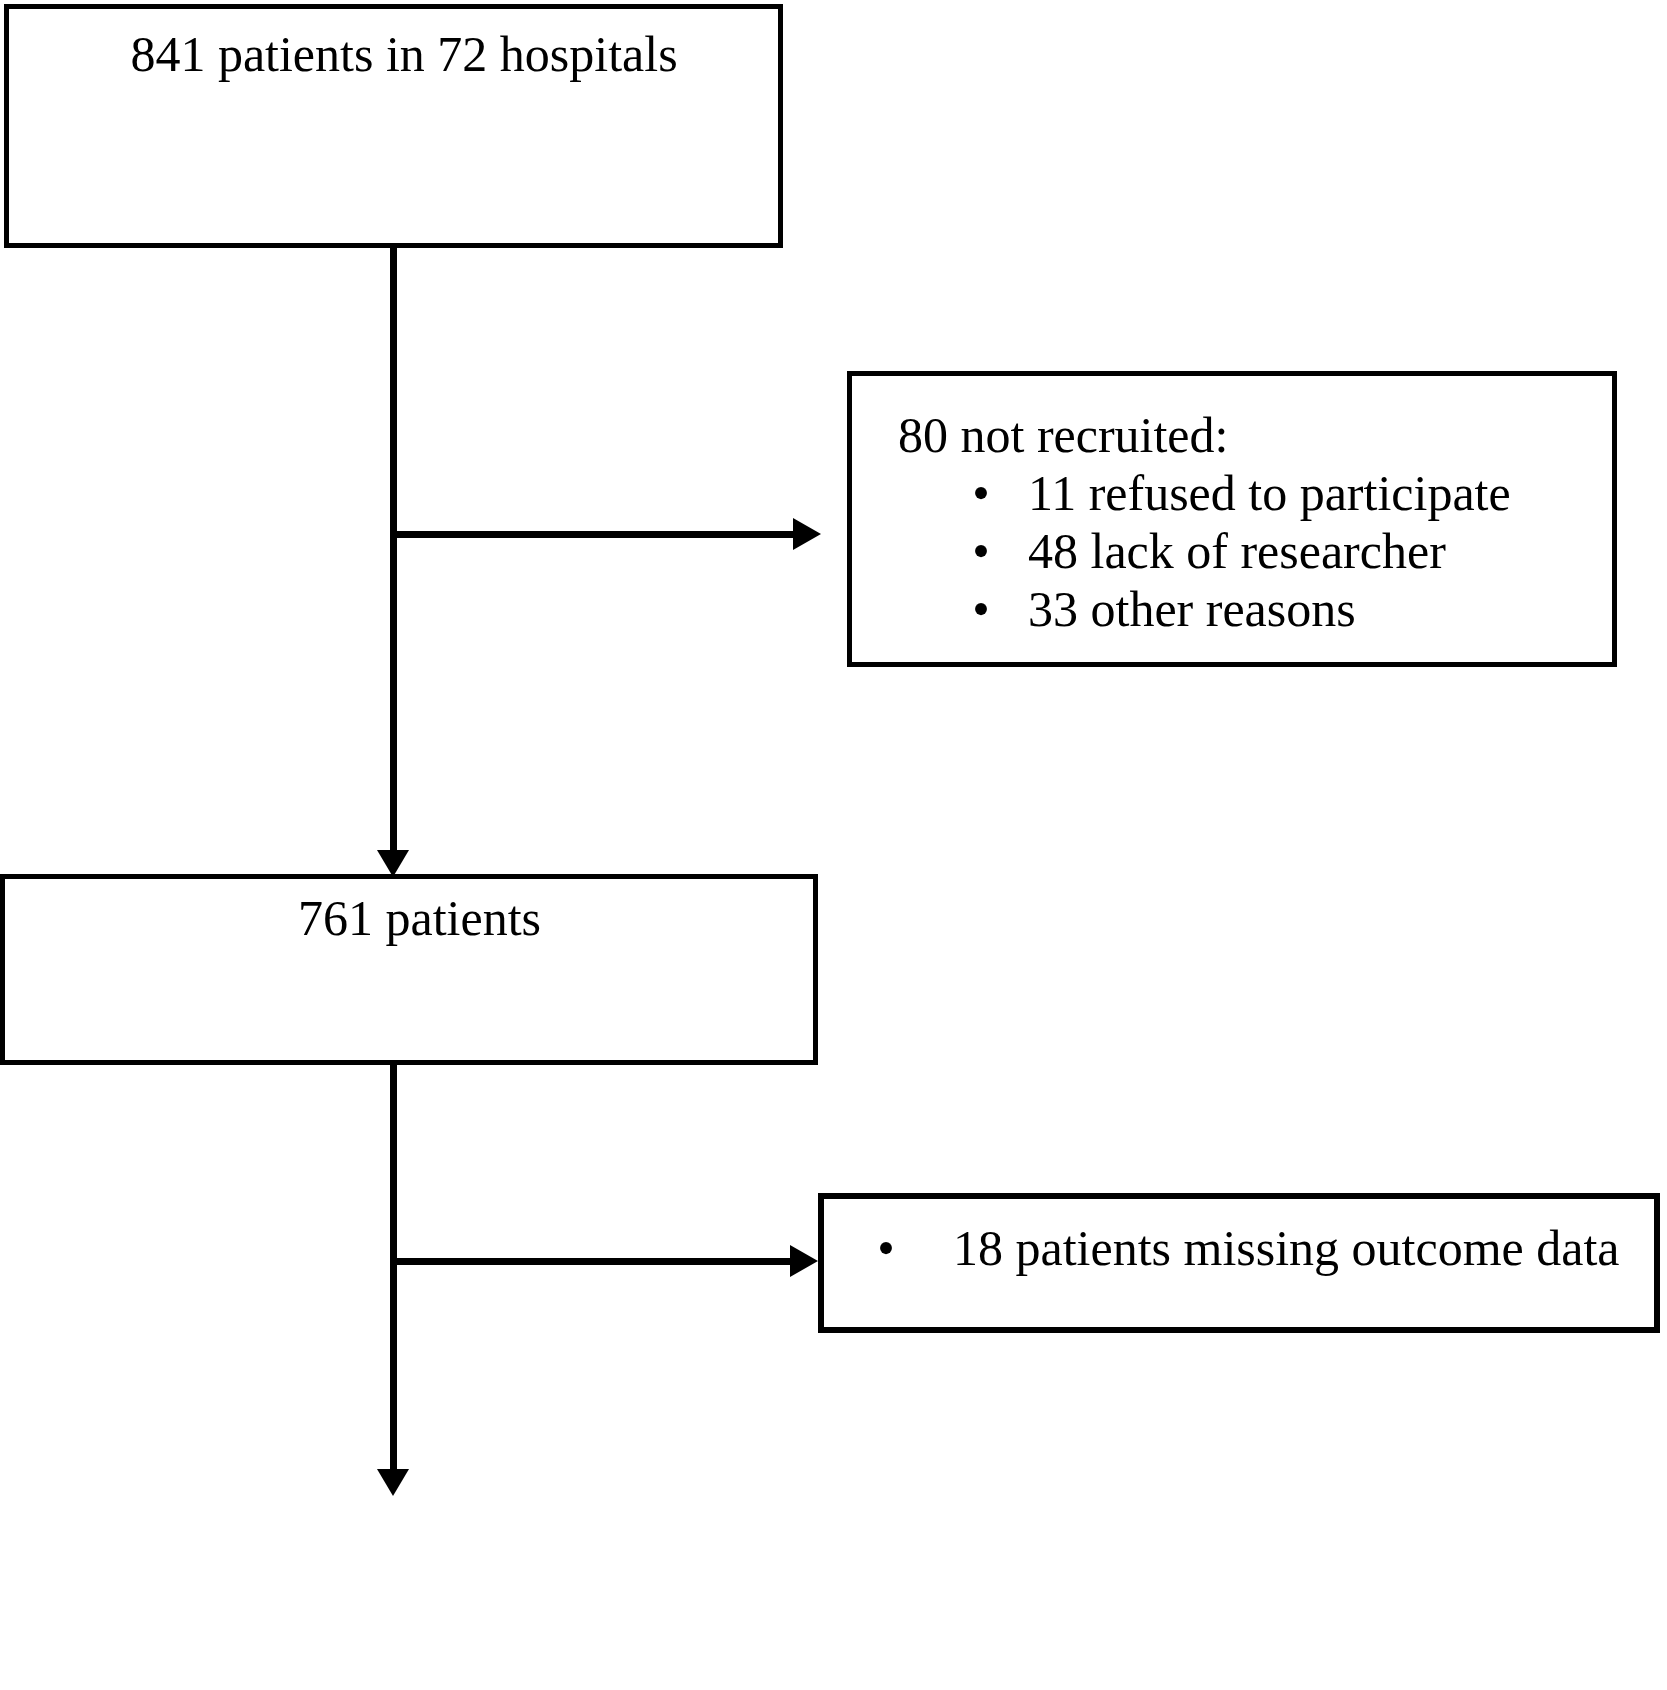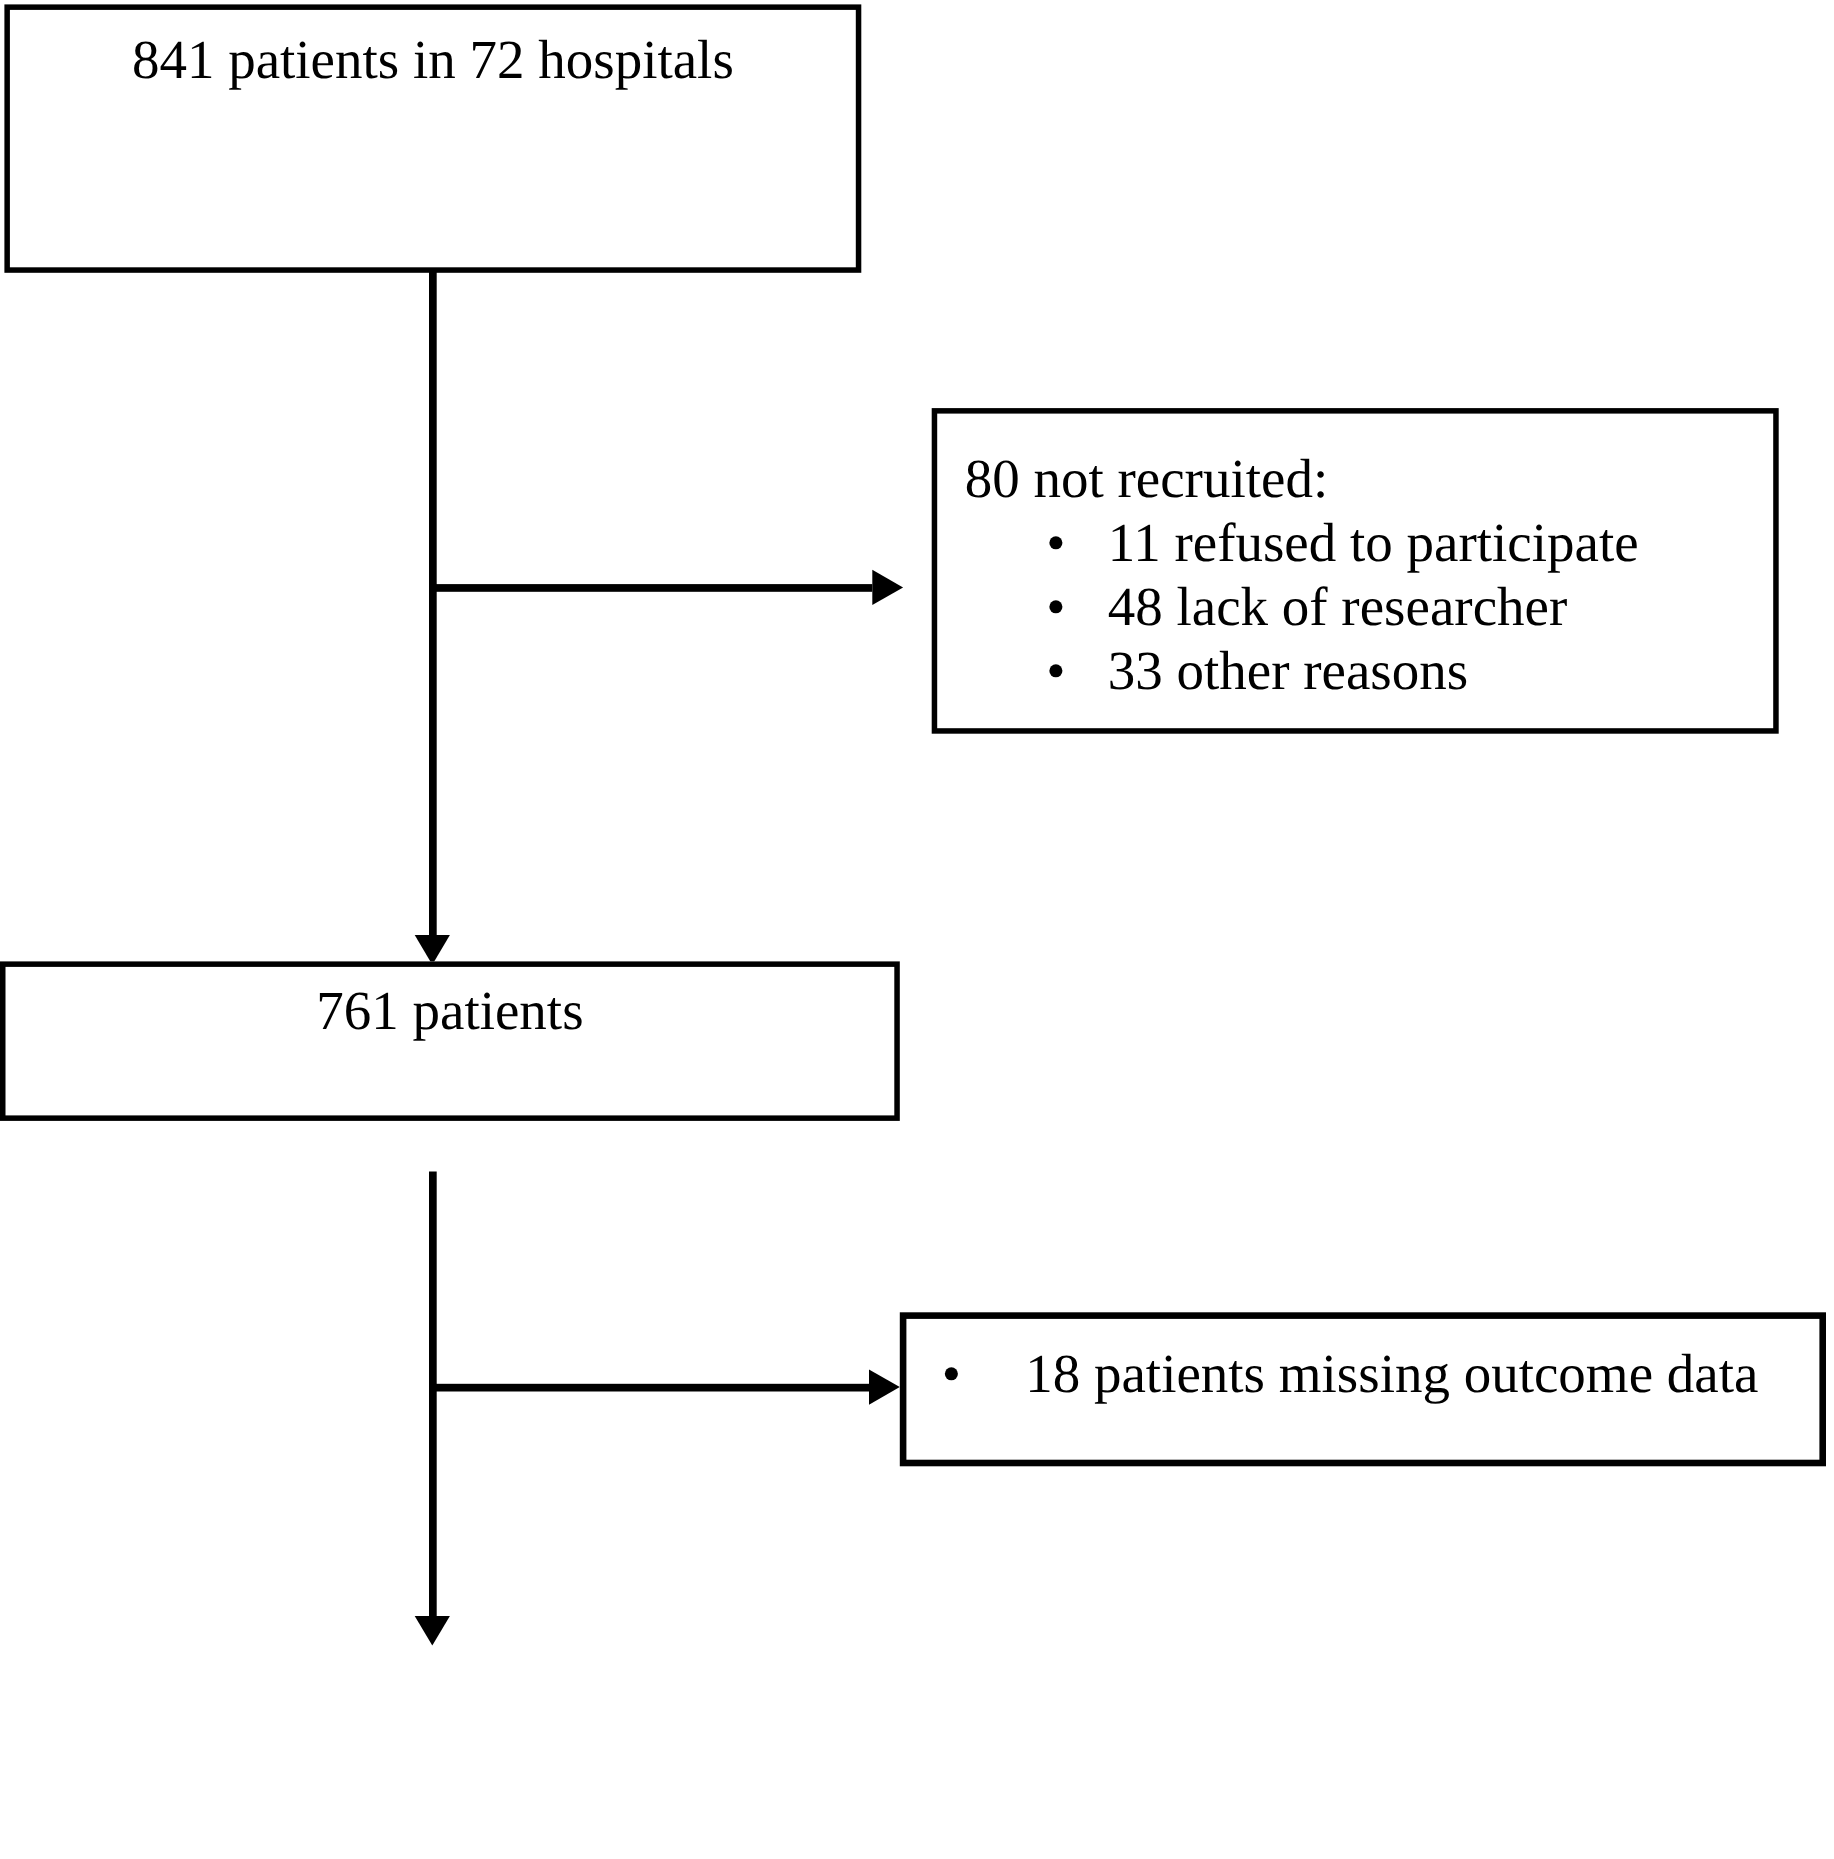--- a/index.html
+++ b/index.html
@@ -17,20 +17,21 @@
     overflow: hidden;
   }
   .fbox {
     position: absolute;
     box-sizing: border-box;
     background: #ffffff;
     border: 5px solid #000000;
     font-size: 50px;
     line-height: 58px;
     color: #000000;
+    padding-left: 21px;
   }
   .fbox.thick { border-width: 6px; }
   .centered { text-align: center; }
   .vline, .hline {
     position: absolute;
     background: #000000;
   }
   .arrow-down {
     position: absolute;
     width: 0;
@@ -87,21 +88,21 @@
     <div class="bullet-row">
       <span class="bullet-glyph">•</span>
       <span class="bullet-text">48 lack of researcher</span>
     </div>
     <div class="bullet-row">
       <span class="bullet-glyph">•</span>
       <span class="bullet-text">33 other reasons</span>
     </div>
   </div>
 
-  <div class="fbox centered" style="left:0px; top:874px; width:818px; height:145px; padding-top:10px;">
+  <div class="fbox centered" style="left:0px; top:874px; width:818px; height:191px; padding-top:10px;">
     <span>761 patients</span>
   </div>
 
   <div class="vline" style="left:390px; top:1065px; width:7px; height:405px;"></div>
   <div class="arrow-down" style="left:377px; top:1469px;"></div>
 
   <div class="hline" style="left:393px; top:1258px; width:399px; height:7px;"></div>
   <div class="arrow-right" style="left:790px; top:1245px;"></div>
 
   <div class="fbox thick b4" style="left:818px; top:1193px; width:842px; height:140px;">

